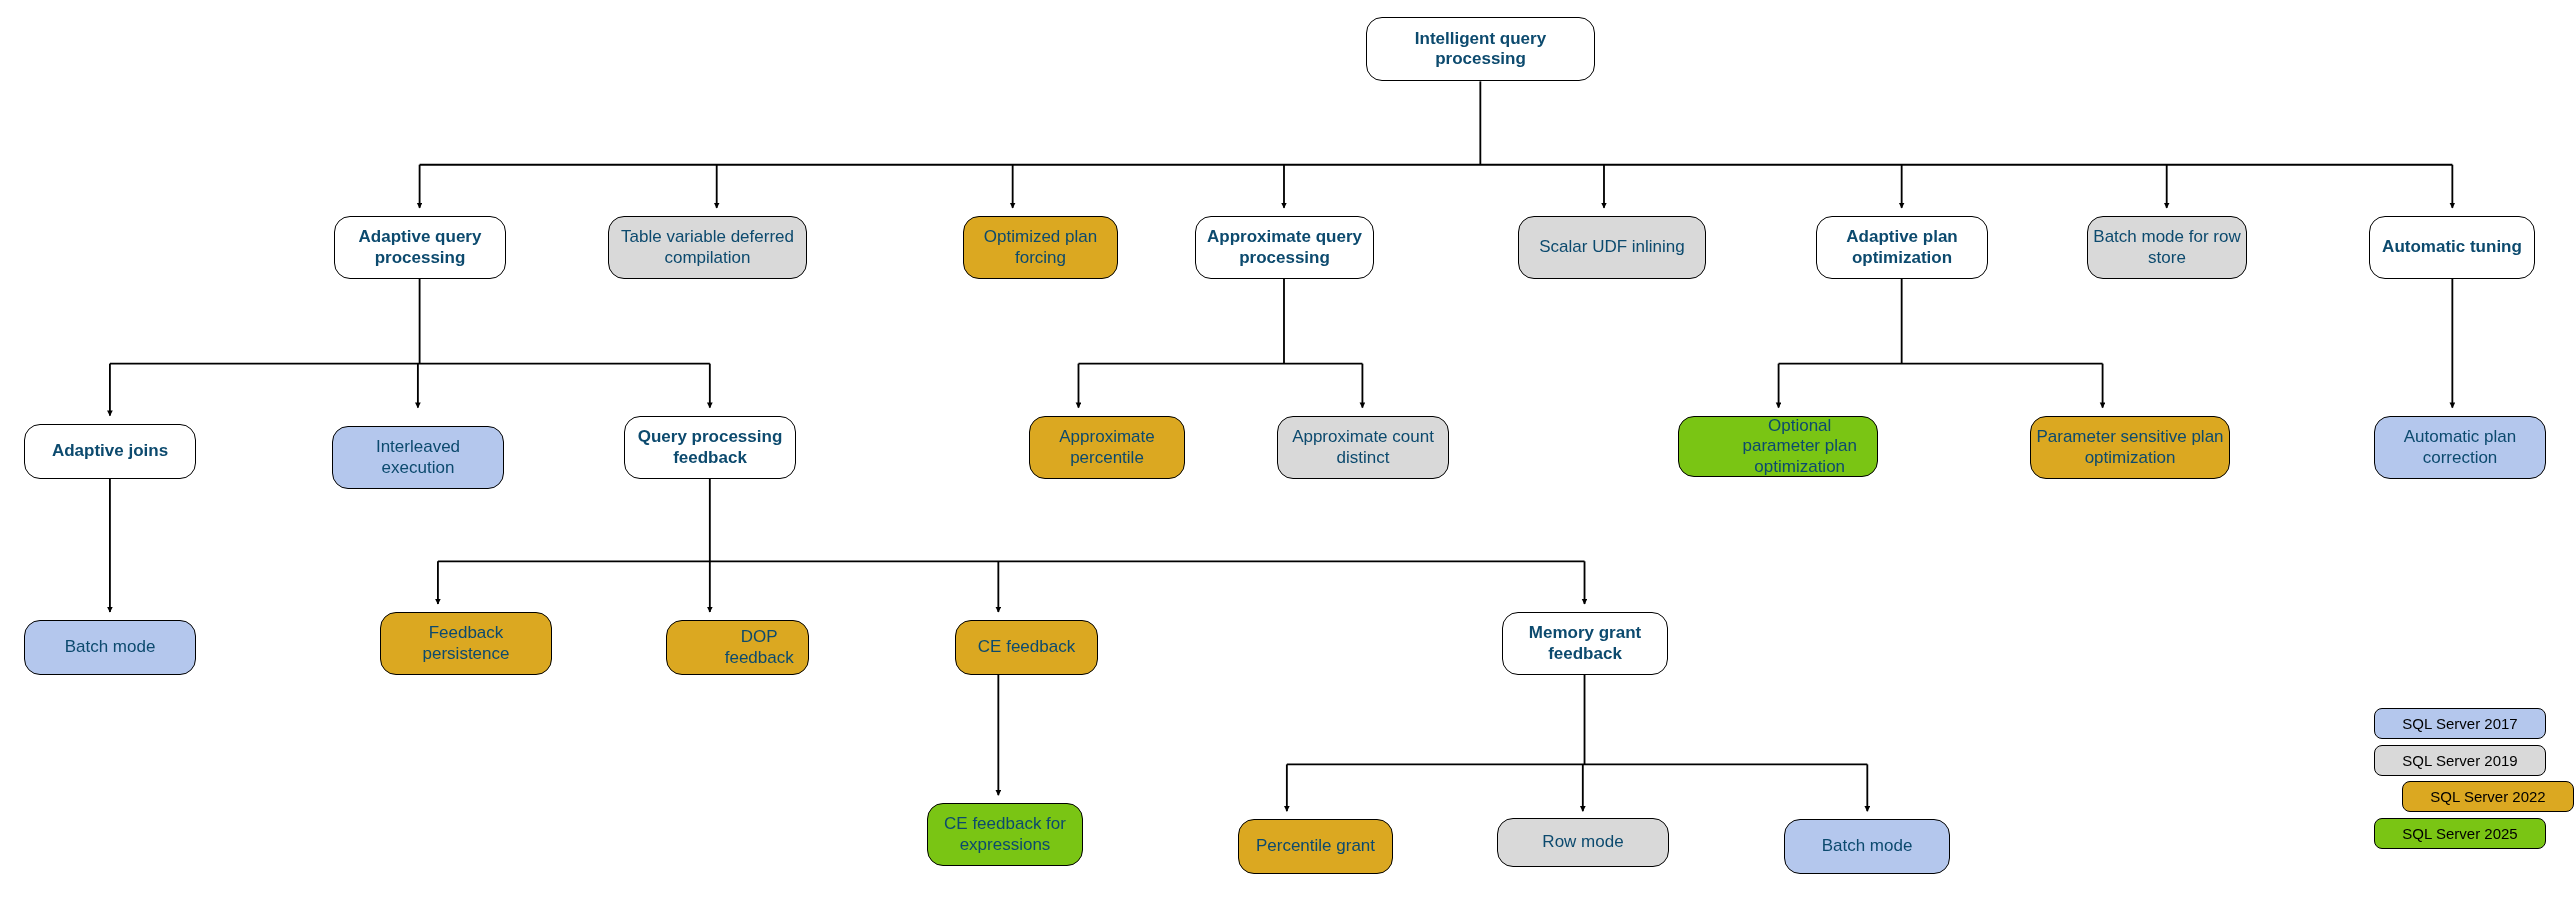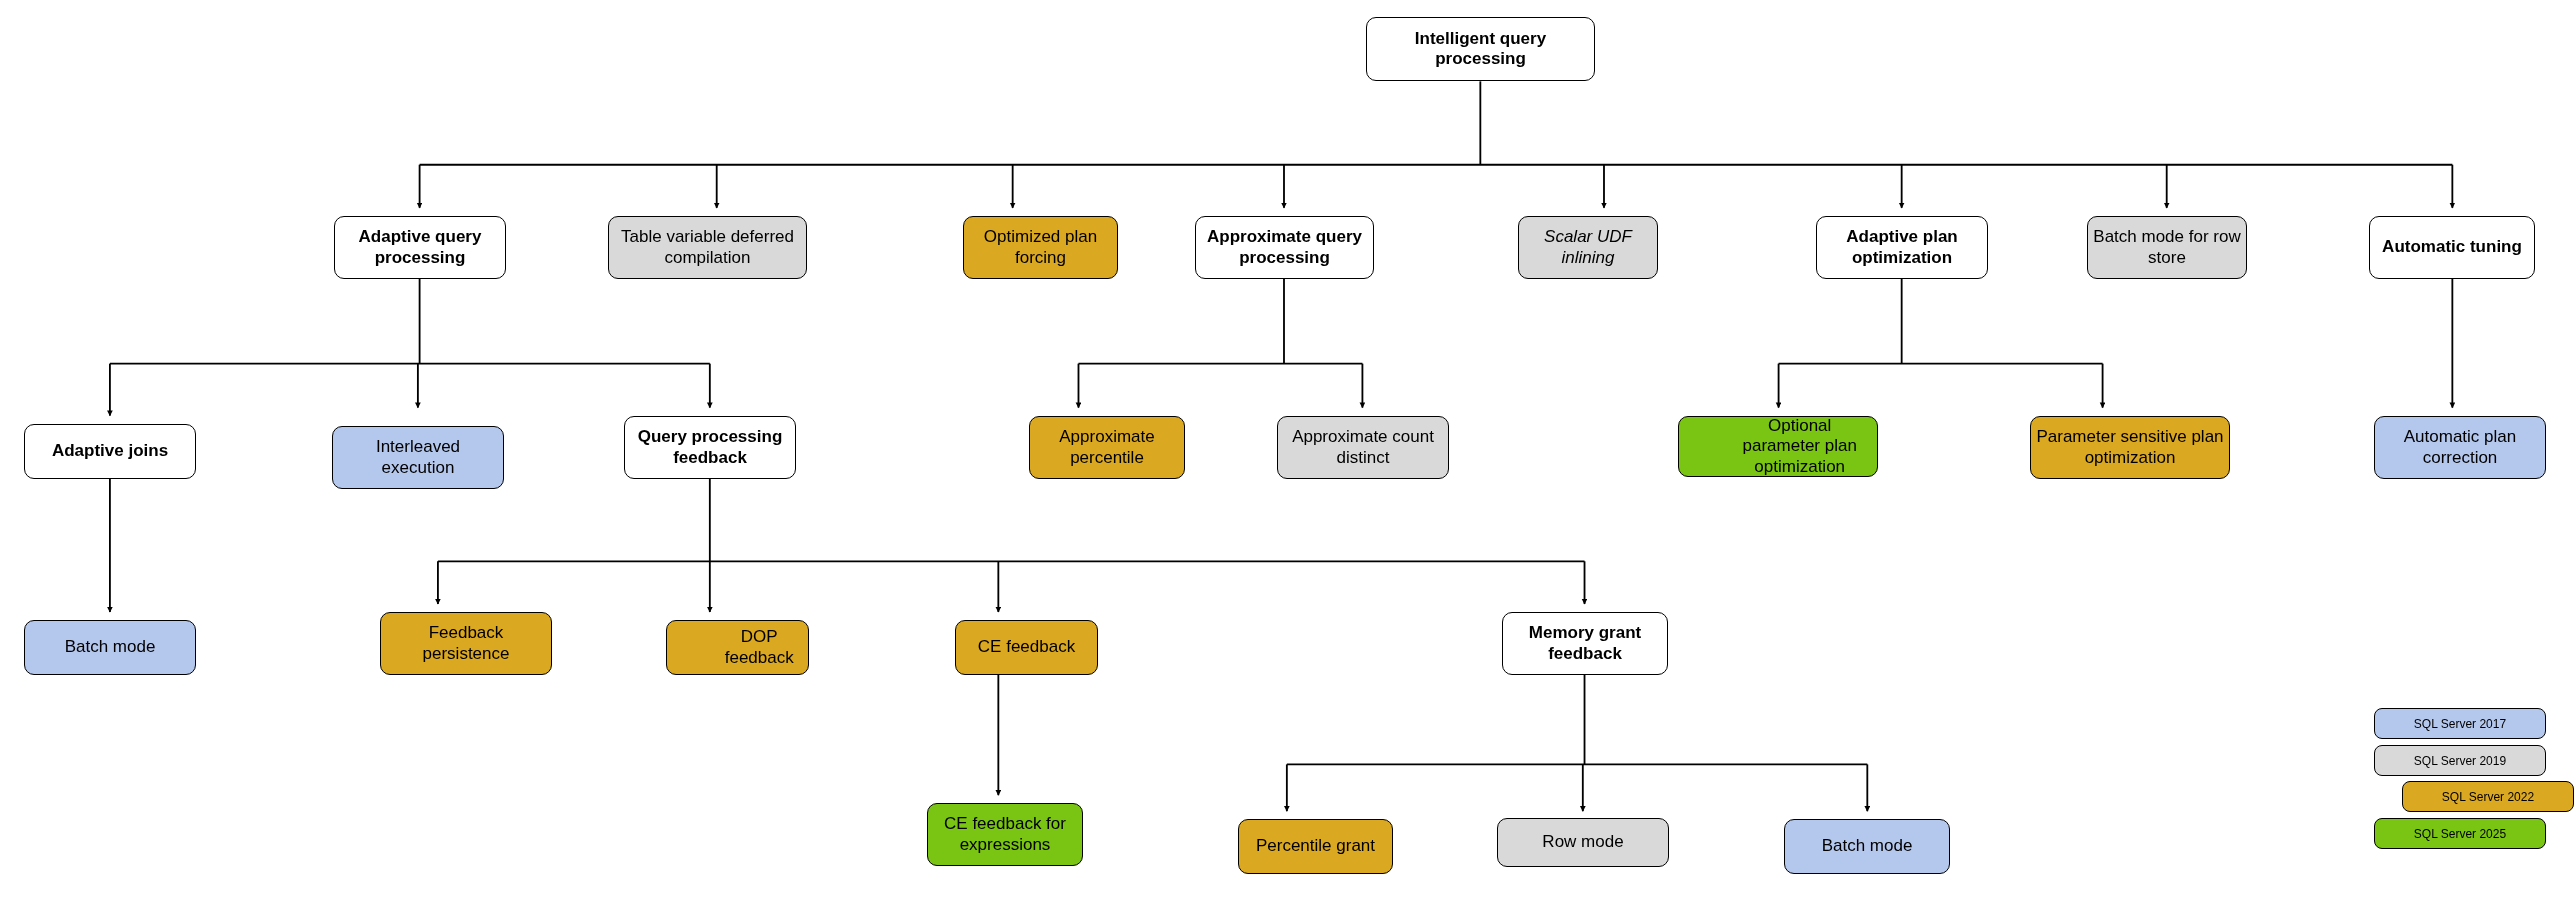--- a/index.html
+++ b/index.html
@@ -23,26 +23,26 @@
     left: 0;
     top: 0;
     width: 2576px;
     height: 916px;
     pointer-events: none;
   }
   .node {
     position: absolute;
     box-sizing: border-box;
     border: 1.7px solid #000000;
-    border-radius: 10px;
+    border-radius: 16px;
     display: flex;
     align-items: center;
     justify-content: center;
     text-align: center;
-    color: #000000;
+    color: #0c4a6e;
     line-height: 1.18;
     padding: 2.3px 4.6px;
     font-size: 17px;
     background: #ffffff;
     z-index: 2;
   }
   .node.bold  { font-weight: bold; }
   .fill-white { background: #ffffff; }
   .fill-gray  { background: #d9d9d9; }
   .fill-gold  { background: #dba821; margin-left: 28px; }
@@ -50,21 +50,21 @@
   .fill-blue  { background: #b4c7ed; }
 
   .legend-item {
     position: absolute;
     box-sizing: border-box;
     border: 1.7px solid #000000;
     border-radius: 8px;
     display: flex;
     align-items: center;
     justify-content: center;
-    font-size: 12px;
+    font-size: 15px;
     color: #000000;
     z-index: 3;
   }
 </style>
 </head>
 <body>
 
 <div id="canvas">
   <svg id="edges" viewBox="0 0 4500 1600" width="2576" height="916" xmlns="http://www.w3.org/2000/svg">
     <defs>
@@ -122,21 +122,21 @@
       </div>
       <div class="node fill-gray" style="left: 608px; top: 216px; width: 199px; height: 63px; justify-content: flex-end;">
         <span>Table variable deferred compilation</span>
       </div>
       <div class="node fill-gold" style="left: 935px; top: 216px; width: 155px; height: 63px;">
         <span>Optimized plan forcing</span>
       </div>
       <div class="node fill-white bold" style="left: 1195px; top: 216px; width: 179px; height: 63px;">
         <span>Approximate query processing</span>
       </div>
-      <div class="node fill-gray" style="left: 1518px; top: 216px; width: 140px; height: 63px; font-style: italic;">
+      <div class="node fill-gray" style="left: 1518px; top: 216px; width: 188px; height: 63px;">
         <span>Scalar UDF inlining</span>
       </div>
       <div class="node fill-white bold" style="left: 1816px; top: 216px; width: 172px; height: 63px;">
         <span>Adaptive plan optimization</span>
       </div>
       <div class="node fill-gray" style="left: 2087px; top: 216px; width: 160px; height: 63px;">
         <span>Batch mode for row store</span>
       </div>
       <div class="node fill-white bold" style="left: 2369px; top: 216px; width: 166px; height: 63px;">
         <span>Automatic tuning</span>

